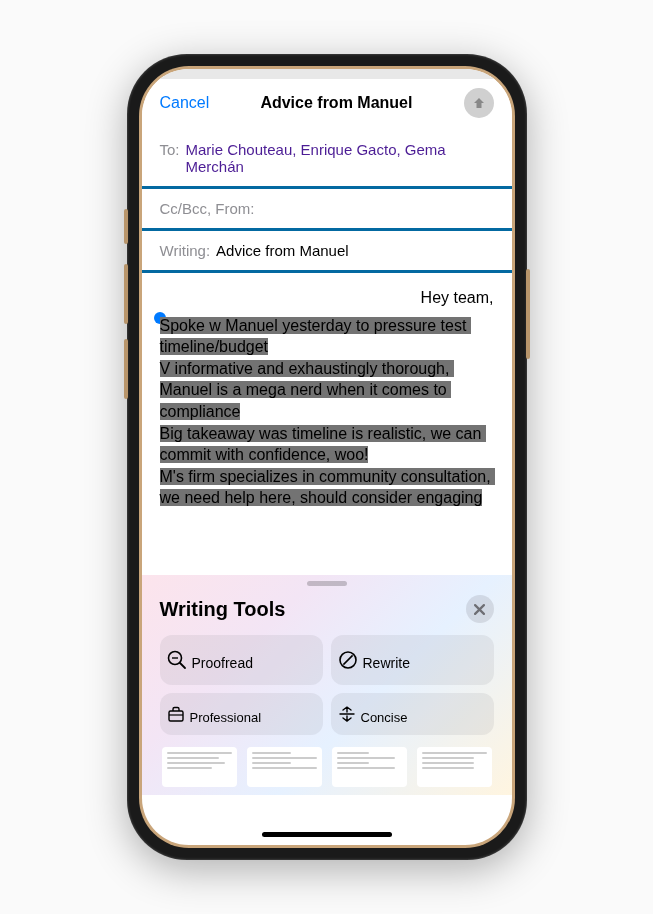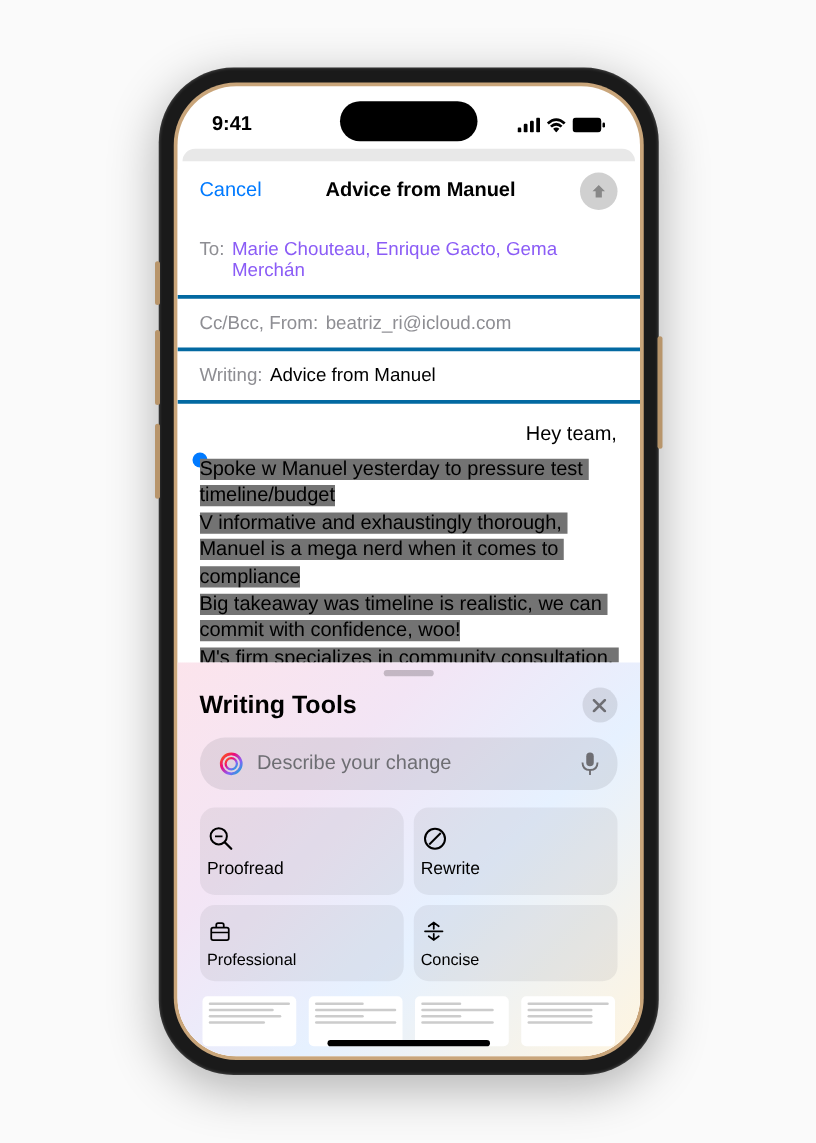--- a/index.html
+++ b/index.html
@@ -127,21 +127,21 @@
       display: flex;
       gap: 6px;
     }
     .field-label {
       color: #8e8e93;
     }
     .field-value {
       color: #000;
     }
     .recipients {
-      color: #8b5cf6;
+      color: #4c1d95;
     }
     .email-body {
       padding: 14px 18px;
       font-size: 16px;
       line-height: 1.35;
       flex: 1;
       overflow: hidden;
       position: relative;
     }
     .greeting {
@@ -226,22 +226,21 @@
       display: flex;
       gap: 8px;
       margin-bottom: 8px;
     }
     .wt-button {
       flex: 1;
       background: rgba(120,120,128,0.12);
       border-radius: 12px;
       padding: 10px 6px;
       display: flex;
-      flex-direction: column;
-      align-items: flex-start;
+      align-items: flex-end;
       gap: 4px;
     }
     .wt-button-lg {
       padding: 14px 6px;
     }
     .wt-button-icon {
       height: 22px;
       display: flex;
       align-items: center;
       justify-content: center;
@@ -285,39 +284,20 @@
 <body>
 
 <div class="phone-frame">
   <div class="side-button left1"></div>
   <div class="side-button left2"></div>
   <div class="side-button left3"></div>
   <div class="side-button right1"></div>
   <div class="phone-outer">
     <div class="screen">
 
-      <div class="status-bar">
-        <div class="dynamic-island"></div>
-        <div class="status-time">9:41</div>
-        <div class="status-icons">
-          <svg width="18" height="12" viewBox="0 0 18 12">
-              <rect x="0" y="8" width="3" height="4" rx="1" fill="#000"></rect>
-              <rect x="5" y="5" width="3" height="7" rx="1" fill="#000"></rect>
-              <rect x="10" y="2.5" width="3" height="9.5" rx="1" fill="#000"></rect>
-              <rect x="15" y="0" width="3" height="12" rx="1" fill="#000"></rect>
-            </svg>
-          <svg width="16" height="12" viewBox="0 0 16 12">
-              <path d="M8 12 L5.5 9 Q8 7 10.5 9 Z M3 6.5 Q8 2 13 6.5 L11.5 8 Q8 5 4.5 8 Z M0.5 4 Q8 -3 15.5 4 L14 5.5 Q8 0 2 5.5 Z" fill="#000"></path>
-            </svg>
-          <svg width="26" height="12" viewBox="0 0 26 12">
-              <rect x="0" y="0" width="23" height="12" rx="3" fill="#000"></rect>
-              <rect x="24" y="4" width="2" height="4" rx="1" fill="#000"></rect>
-            </svg>
-        </div>
-      </div>
 
       <div class="sheet-top"></div>
 
       <div class="compose-sheet">
         <div class="compose-header">
           <span class="cancel-btn">Cancel</span>
           <span class="compose-title">Advice from Manuel</span>
           <span class="send-btn">
             <svg width="16" height="16" viewBox="0 0 16 16">
                 <path d="M8 3 L13 8 L10.5 8 L10.5 13 L5.5 13 L5.5 8 L3 8 Z" fill="#888"></path>
@@ -325,21 +305,20 @@
           </span>
         </div>
 
         <div class="field-row">
           <span class="field-label">To:</span>
           <span class="recipients">Marie Chouteau, Enrique Gacto, Gema Merchán</span>
         </div>
 
         <div class="field-row">
           <span class="field-label">Cc/Bcc, From:</span>
-          <span class="field-label">beatriz_ri@icloud.com</span>
         </div>
 
         <div class="field-row">
           <span class="field-label">Writing:</span>
           <span class="field-value">Advice from Manuel</span>
         </div>
 
         <div class="email-body">
           <div class="greeting">Hey team,</div>
           <div style="position:relative;">
@@ -355,40 +334,20 @@
           <div class="wt-handle"></div>
           <div class="wt-header">
             <span class="wt-title">Writing Tools</span>
             <span class="wt-close">
               <svg width="11" height="11" viewBox="0 0 10 10">
                   <path d="M1 1 L9 9 M9 1 L1 9" stroke="#6e6e73" stroke-width="2" stroke-linecap="round"></path>
                 </svg>
             </span>
           </div>
 
-          <div class="wt-input">
-            <svg class="ai-icon" width="22" height="22" viewBox="0 0 22 22">
-              <defs>
-                  <linearGradient id="aig" x1="0" y1="0" x2="1" y2="1">
-                    <stop offset="0%" stop-color="#ff6a00"></stop>
-                    <stop offset="33%" stop-color="#ee0979"></stop>
-                    <stop offset="66%" stop-color="#8b5cf6"></stop>
-                    <stop offset="100%" stop-color="#06b6d4"></stop>
-                  </linearGradient>
-                </defs>
-              <circle cx="11" cy="11" r="8" fill="none" stroke="url(#aig)" stroke-width="2.2"></circle>
-              <circle cx="11" cy="11" r="4.5" fill="none" stroke="url(#aig)" stroke-width="1.8"></circle>
-            </svg>
-            <span class="wt-input-placeholder">Describe your change</span>
-            <svg class="mic-icon" width="16" height="20" viewBox="0 0 16 20">
-                <rect x="5" y="1" width="6" height="11" rx="3" fill="#6e6e73"></rect>
-                <path d="M2 9 Q2 15 8 15 Q14 15 14 9" stroke="#6e6e73" stroke-width="1.5" fill="none"></path>
-                <line x1="8" y1="15" x2="8" y2="19" stroke="#6e6e73" stroke-width="1.5"></line>
-              </svg>
-          </div>
 
           <div class="wt-row">
             <div class="wt-button wt-button-lg">
               <div class="wt-button-icon">
                 <svg width="22" height="22" viewBox="0 0 22 22">
                     <circle cx="9" cy="9" r="6.5" stroke="#000" stroke-width="1.6" fill="none"></circle>
                     <line x1="14" y1="14" x2="19" y2="19" stroke="#000" stroke-width="1.8" stroke-linecap="round"></line>
                     <line x1="6" y1="9" x2="12" y2="9" stroke="#000" stroke-width="1.4"></line>
                   </svg>
               </div>

